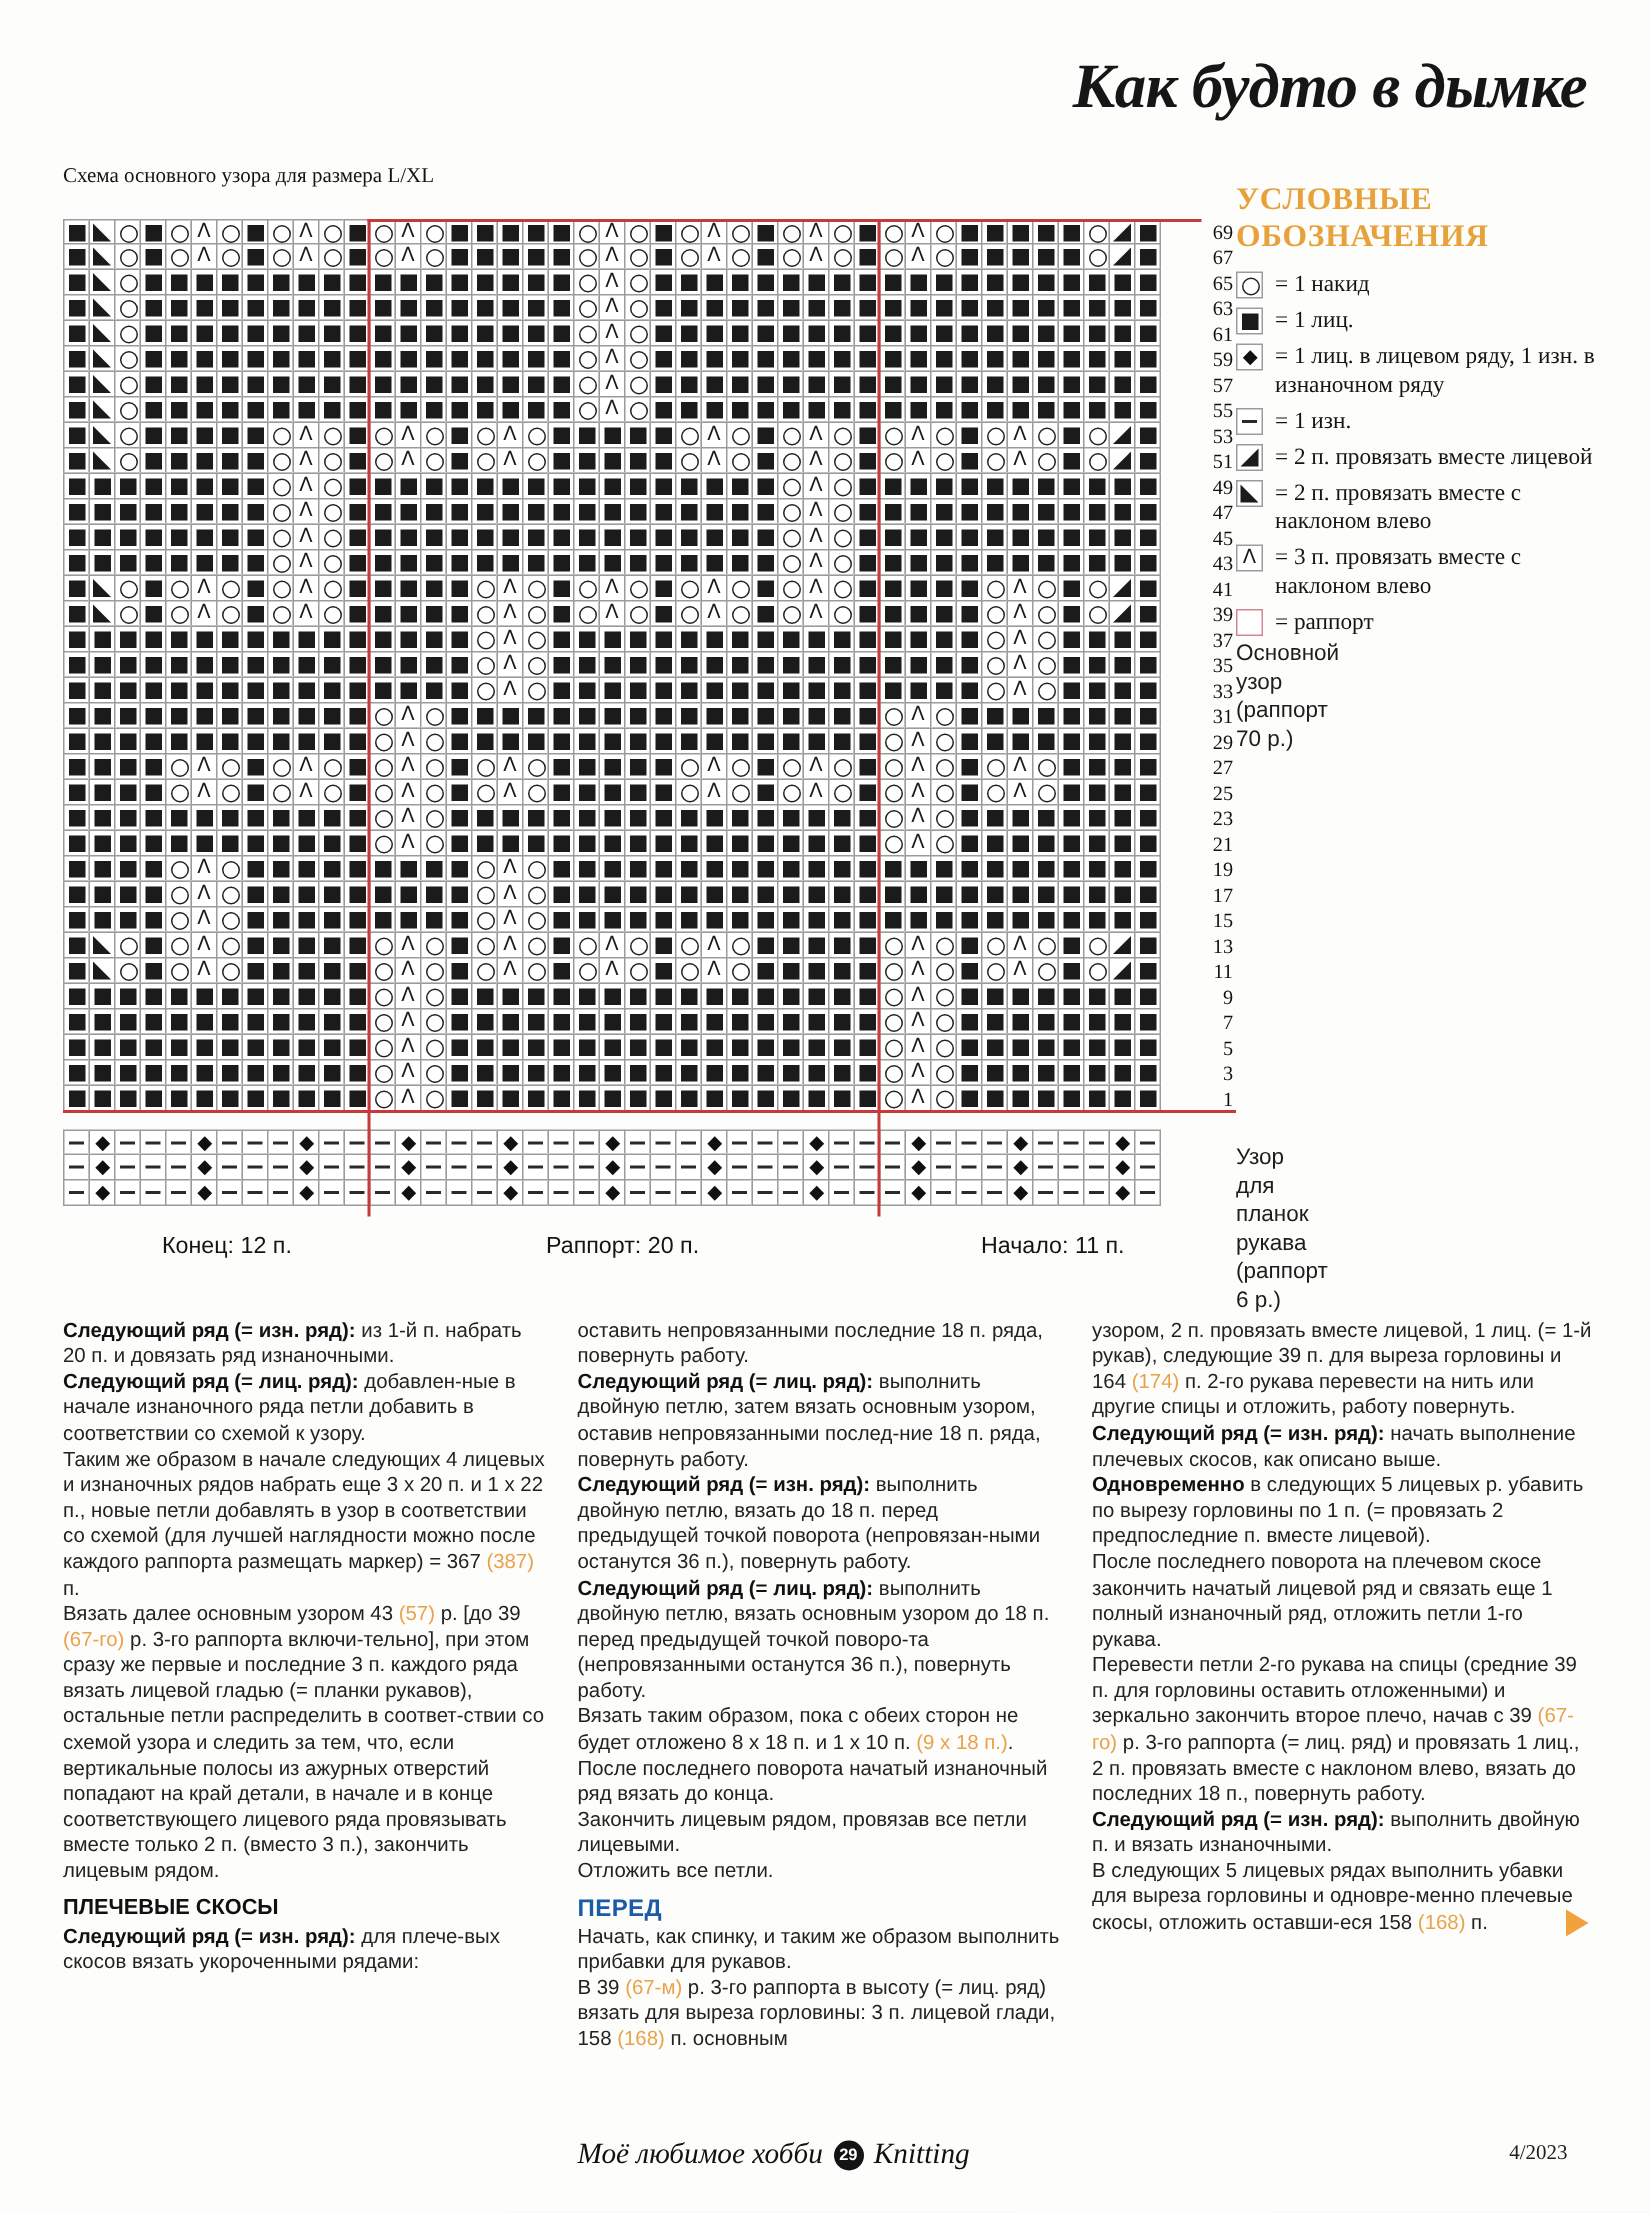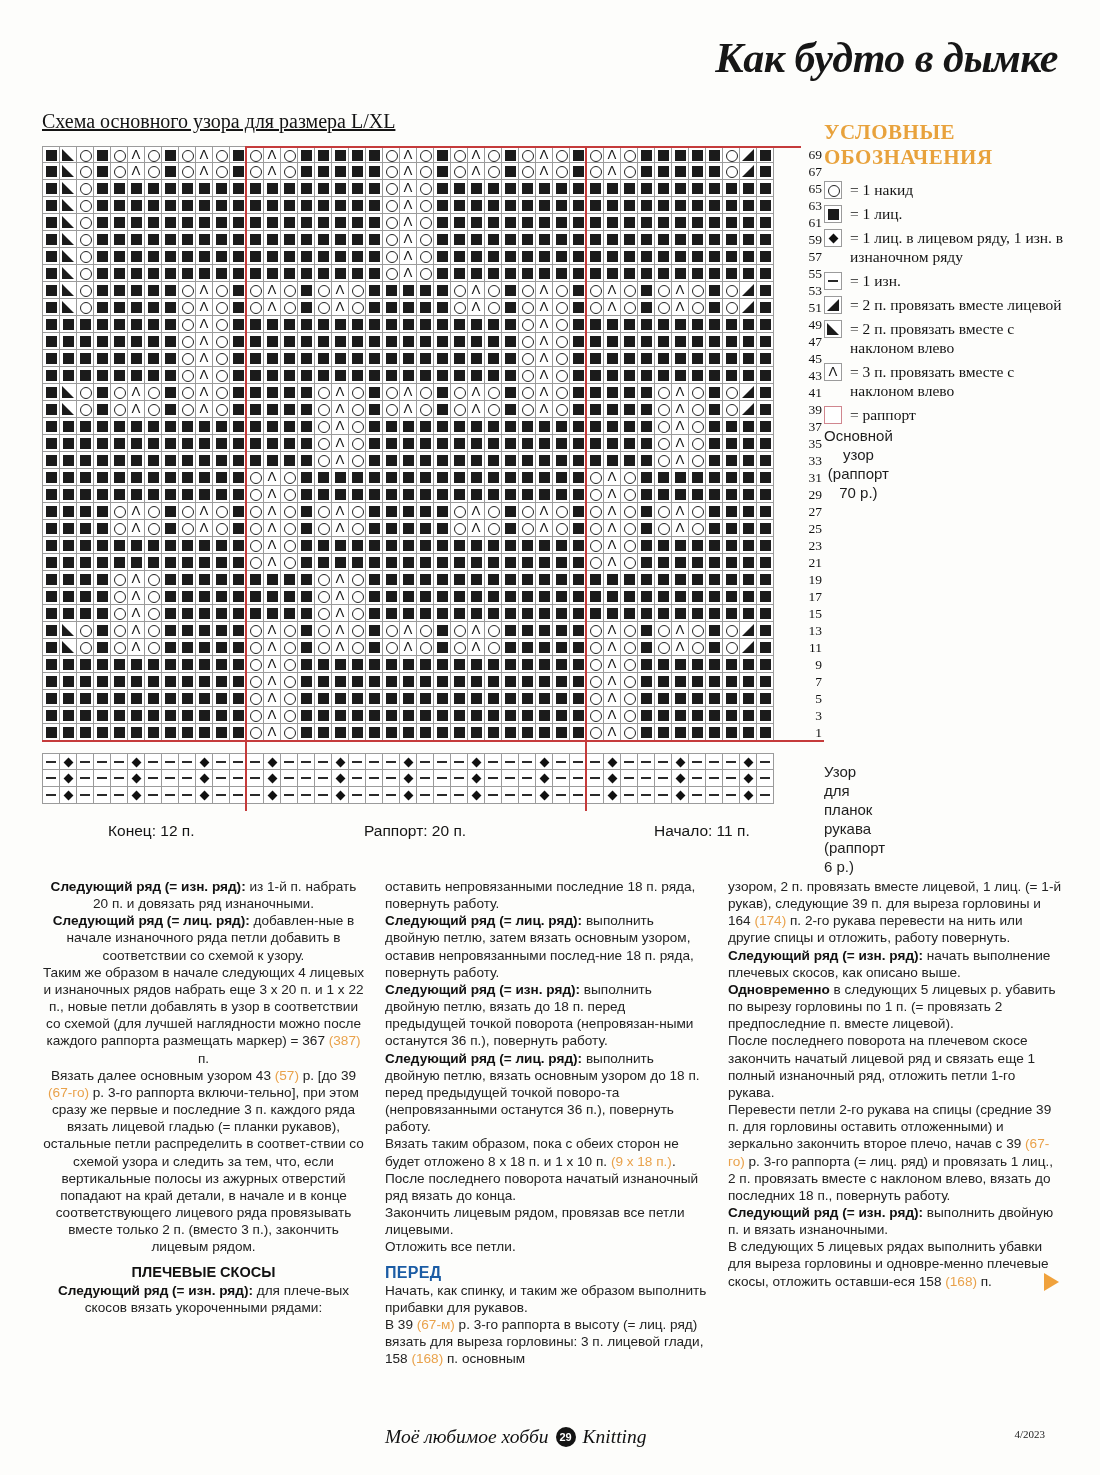--- a/index.html
+++ b/index.html
@@ -2,21 +2,21 @@
 <html><head>
 <meta charset="utf-8">
 <style>
   html,body{margin:0;padding:0;background:#f2f2f0;}
   #page{position:relative;width:1100px;height:1475px;background:#fdfdfb;overflow:hidden;
         font-family:"Liberation Sans",sans-serif;color:#1f1f1f;}
   
   #title{position:absolute;top:34px;right:42px;font-family:"Liberation Serif",serif;
          font-style:italic;font-weight:600;font-size:42px;letter-spacing:-0.5px;color:#161616;}
   #schema-label{position:absolute;left:42px;top:110px;font-family:"Liberation Serif",serif;
-         font-size:20px;color:#141414;text-decoration:underline;}
+         font-size:14px;color:#141414;}
   
   #chart{position:absolute;left:42px;top:146px;width:820px;height:720px;}
   .grid{position:relative;}
   .c-row{display:flex;height:17px;}
   .cell{flex:0 0 18px;width:18px;height:18px;box-sizing:border-box;border:1px solid #9b9b9b;
         background:#fff;position:relative;margin-left:-1px;margin-top:-1px;}
   .c-row .cell:first-child{margin-left:0;}
   .grid .c-row:first-child .cell{margin-top:0;}
   .cK::before{content:"";position:absolute;inset:2.5px;background:#1b1b1b;}
   .cO::before{content:"";position:absolute;left:2.5px;top:2.5px;width:10px;height:10px;
@@ -57,21 +57,21 @@
   #cont-arrow{position:absolute;right:2px;width:0;height:0;border-left:15px solid #f0a23c;
         border-top:9px solid transparent;border-bottom:9px solid transparent;}
   
   #footer{position:absolute;left:0;right:0;top:1426px;height:34px;}
   #footer-brand{position:absolute;left:385px;top:0;font-family:"Liberation Serif",serif;
         font-style:italic;font-size:19.5px;color:#111;display:flex;align-items:center;}
   #issue-badge{display:inline-flex;align-items:center;justify-content:center;width:20px;height:20px;
         border-radius:50%;background:#141414;color:#fff;font-family:"Liberation Sans",sans-serif;
         font-style:normal;font-weight:bold;font-size:11px;margin:0 7px;}
   #edition{position:absolute;right:55px;top:2px;font-family:"Liberation Serif",serif;
-        font-size:11px;color:#222;}
+        font-size:14px;color:#222;}
 </style>
 </head>
 <body>
 
 <div id="page">
 
   <div id="title">Как будто в дымке</div>
   <div id="schema-label">Схема основного узора для размера L/XL</div>
 
   <div id="chart">
@@ -1825,21 +1825,21 @@
           <div class="cell cD"></div>
           <div class="cell cP"></div>
         </div>
       </div>
 
     <div class="redline" style="left:203px;top:0;width:2px;height:665px;"></div>
     <div class="redline" style="left:543px;top:0;width:2px;height:665px;"></div>
     <div class="redline" style="left:203px;top:0;width:556px;height:2px;"></div>
     <div class="redline" style="left:0;top:594px;width:782px;height:2px;"></div>
     <div id="chart-side-labels">
-      <div class="side" style="left:782px;top:280px;text-align:center;">
+      <div class="side" style="left:782px;top:280px;">
         <span>Основной узор</span><br><span>(раппорт 70 р.)</span>
       </div>
       <div class="side" style="left:782px;top:616px;">
         <span>Узор для планок рукава</span><br><span>(раппорт 6 р.)</span>
       </div>
     </div>
     <div id="under-labels">
       <span style="left:66px;top:676px;">Конец: 12 п.</span>
       <span style="left:322px;top:676px;">Раппорт: 20 п.</span>
       <span style="left:612px;top:676px;text-align:center;">Начало: 11 п.</span>
@@ -1893,21 +1893,21 @@
         </div>
         <div class="leg-item">
           <div class="leg-icon">
             <div class="cell cRap"></div>
           </div>
           <span>= раппорт</span>
         </div>
       </div>
   </div>
 
-  <div id="tcol1" class="tcol" style="left:42px;width:323px;text-align:center;">
+  <div id="tcol1" class="tcol" style="left:42px;width:323px;">
       <p><span class="b">Следующий ряд (= изн. ряд): </span><span>из 1-й п. набрать 20 п. и довязать ряд изнаночными.</span></p>
       <p><span class="b">Следующий ряд (= лиц. ряд): </span><span>добавлен-ные в начале изнаночного ряда петли добавить в соответствии со схемой к узору.</span></p>
       <p><span>Таким же образом в начале следующих 4 лицевых и изнаночных рядов набрать еще 3 х 20 п. и 1 х 22 п., новые петли добавлять в узор в соответствии со схемой (для лучшей наглядности можно после каждого раппорта размещать маркер) = 367 </span><span class="a">(387)</span><span> п.</span></p>
       <p><span>Вязать далее основным узором 43 </span><span class="a">(57)</span><span> р. [до 39 </span><span class="a">(67-го)</span><span> р. 3-го раппорта включи-тельно], при этом сразу же первые и последние 3 п. каждого ряда вязать лицевой гладью (= планки рукавов), остальные петли распределить в соответ-ствии со схемой узора и следить за тем, что, если вертикальные полосы из ажурных отверстий попадают на край детали, в начале и в конце соответствующего лицевого ряда провязывать вместе только 2 п. (вместо 3 п.), закончить лицевым рядом.</span></p>
       <h3>ПЛЕЧЕВЫЕ СКОСЫ</h3>
       <p><span class="b">Следующий ряд (= изн. ряд): </span><span>для плече-вых скосов вязать укороченными рядами:</span></p>
     </div>
   <div id="tcol2" class="tcol" style="left:385px;width:323px;">
       <p><span>оставить непровязанными последние 18 п. ряда, повернуть работу.</span></p>
       <p><span class="b">Следующий ряд (= лиц. ряд): </span><span>выполнить двойную петлю, затем вязать основным узором, оставив непровязанными послед-ние 18 п. ряда, повернуть работу.</span></p>

